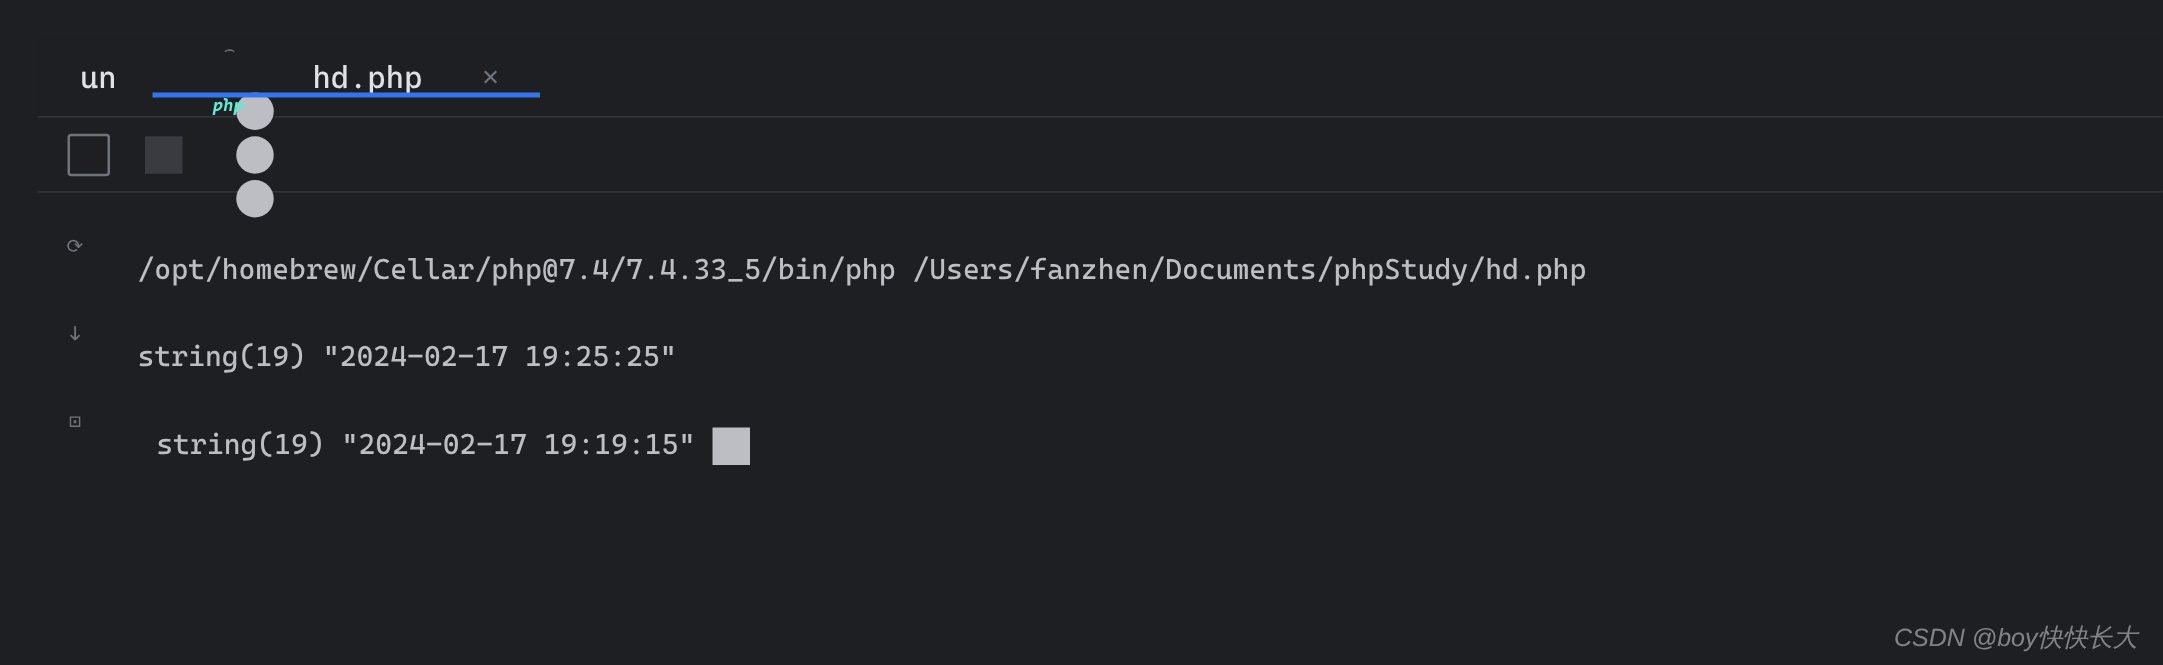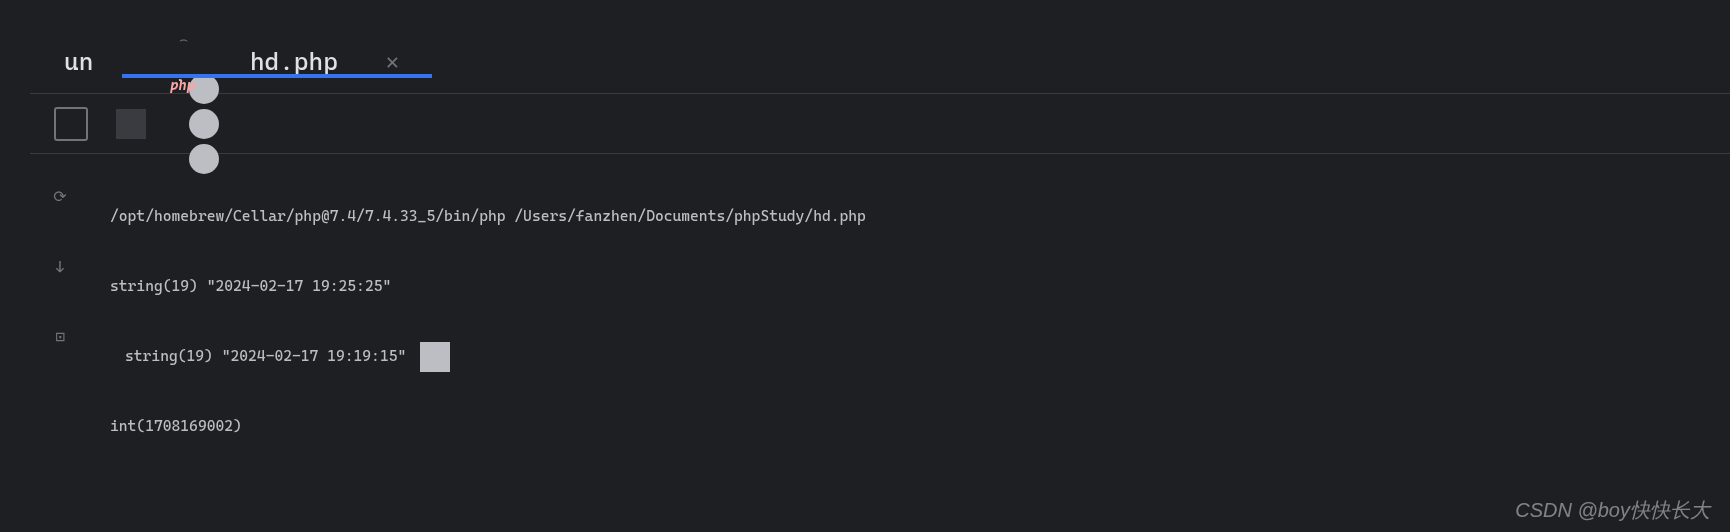--- a/index.html
+++ b/index.html
@@ -56,21 +56,21 @@
       align-items: center;
       gap: 0;
     }
     .php-icon-arrows {
       font-size: 14px;
       color: #6f737a;
       letter-spacing: -2px;
     }
     .php-text {
       font-size: 14px;
-      color: #fca5a5;
+      color: #5eead4;
       font-style: italic;
       font-weight: bold;
       line-height: 1;
     }
     .close-icon {
       color: #6f737a;
       font-size: 22px;
       margin-left: 8px;
       cursor: pointer;
     }
@@ -121,21 +121,21 @@
       height: 18px;
       color: #6f737a;
       font-size: 16px;
       display: flex;
       align-items: center;
       justify-content: center;
     }
     .console-output {
       flex: 1;
       padding: 12px 20px;
-      font-size: 15px;
+      font-size: 23px;
       line-height: 40px;
       font-family: ui-monospace, 'SF Mono', Monaco, 'Cascadia Code', monospace;
       color: #bcbec4;
     }
     .console-line {
       white-space: pre;
     }
     .cursor-line {
       position: relative;
     }
@@ -188,18 +188,17 @@
 <div class="content-area">
   <div class="gutter">
     <div class="gutter-icon">⟳</div>
     <div class="gutter-icon">↓</div>
     <div class="gutter-icon">⊡</div>
   </div>
   <div class="console-output">
     <div class="console-line">/opt/homebrew/Cellar/php@7.4/7.4.33_5/bin/php /Users/fanzhen/Documents/phpStudy/hd.php</div>
     <div class="console-line">string(19) "2024-02-17 19:25:25"</div>
     <div class="console-line cursor-line"><span>string(19) "2024-02-17 19:19:15"</span><span class="text-cursor"></span></div>
-    <div class="console-line">int(1708169002)</div>
     <div class="console-line"></div>
   </div>
 </div>
 
 <div class="watermark">CSDN @boy快快长大</div>
 
 </body></html>

